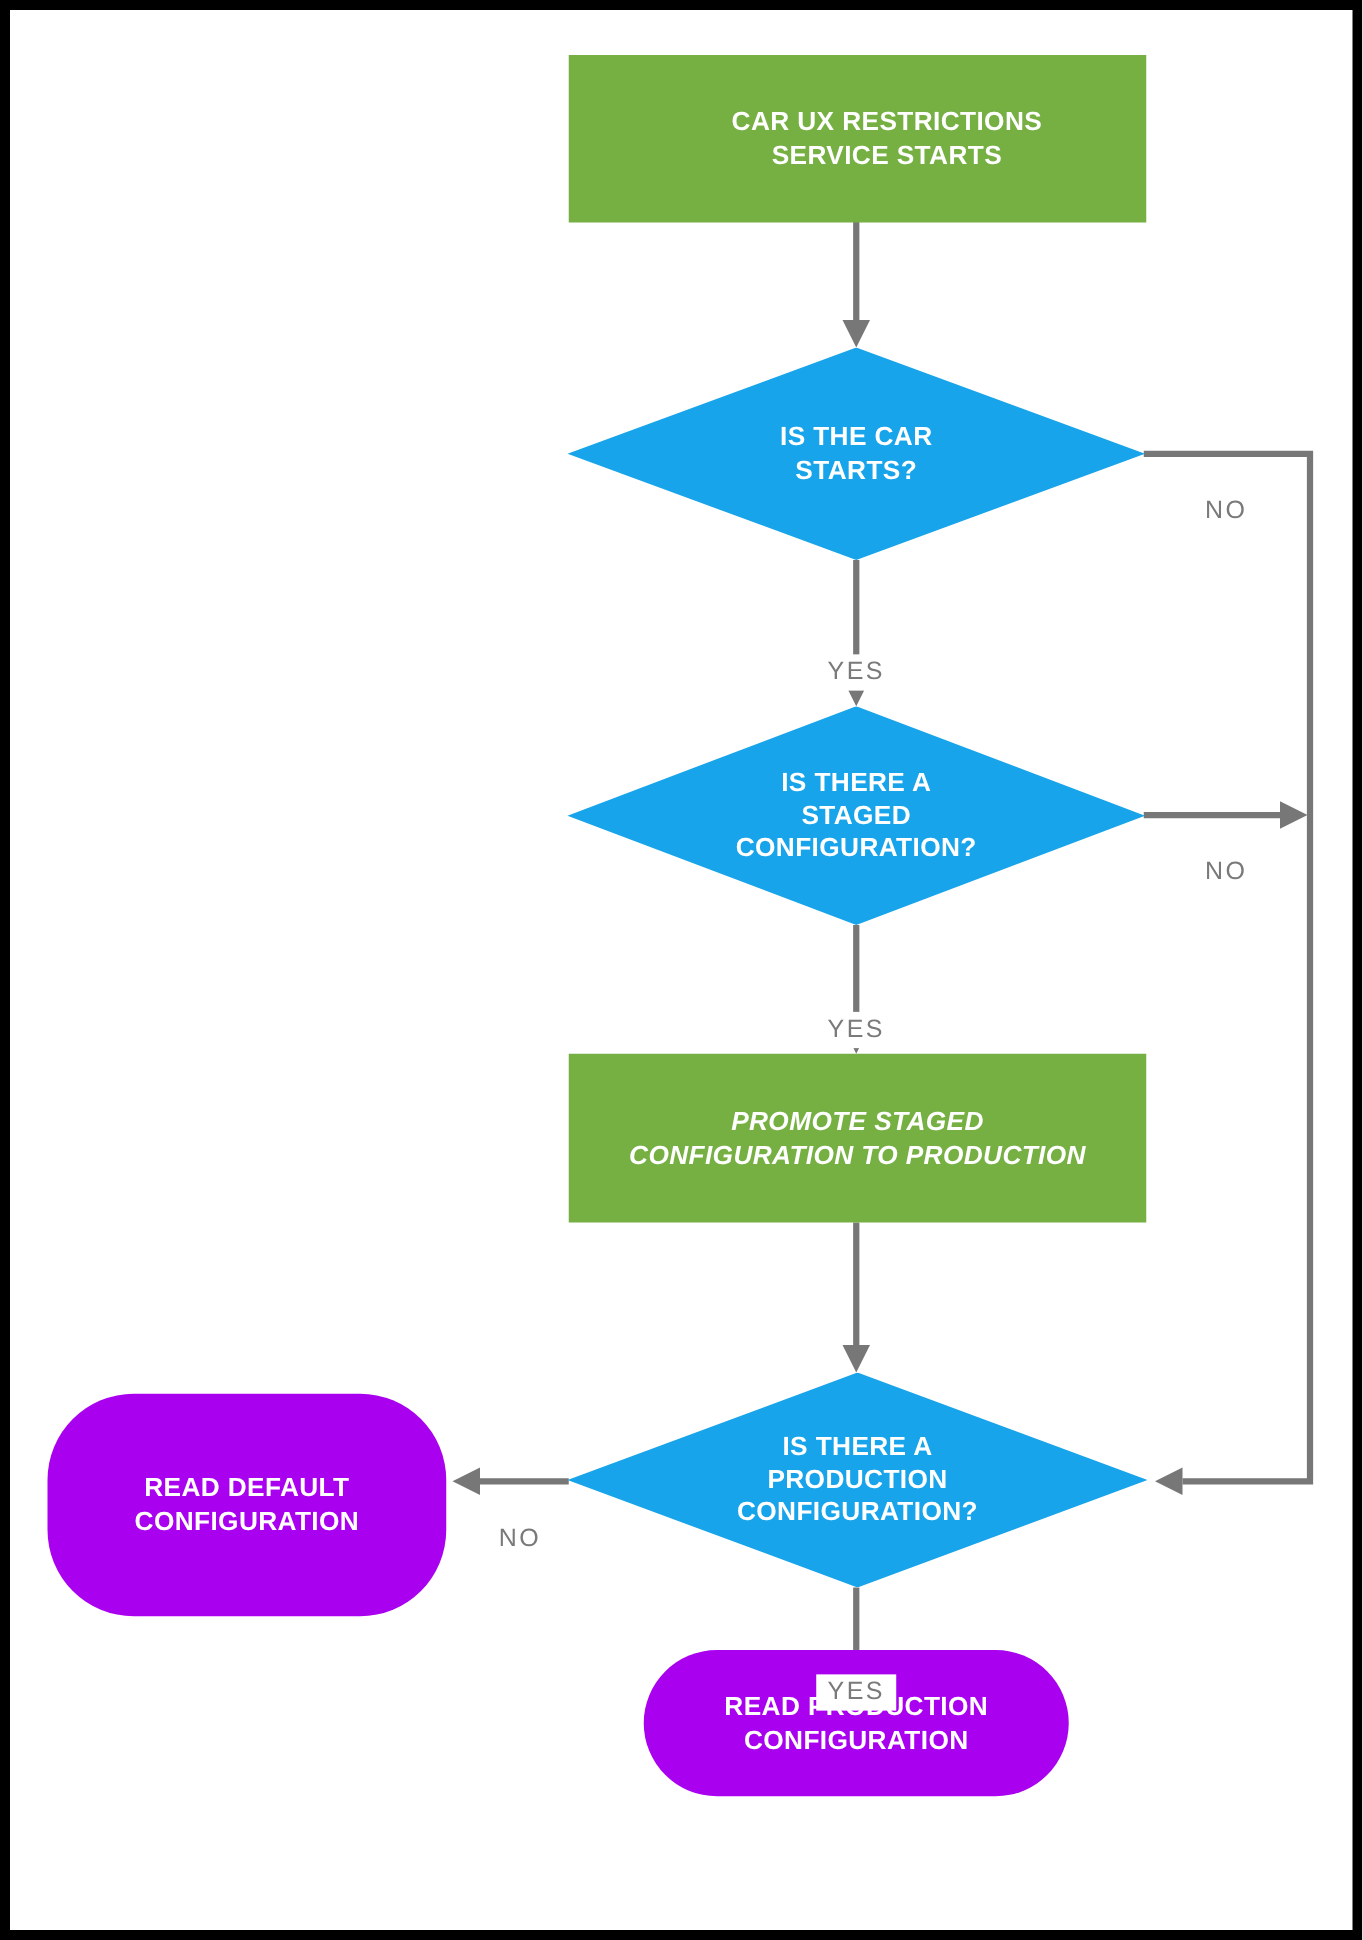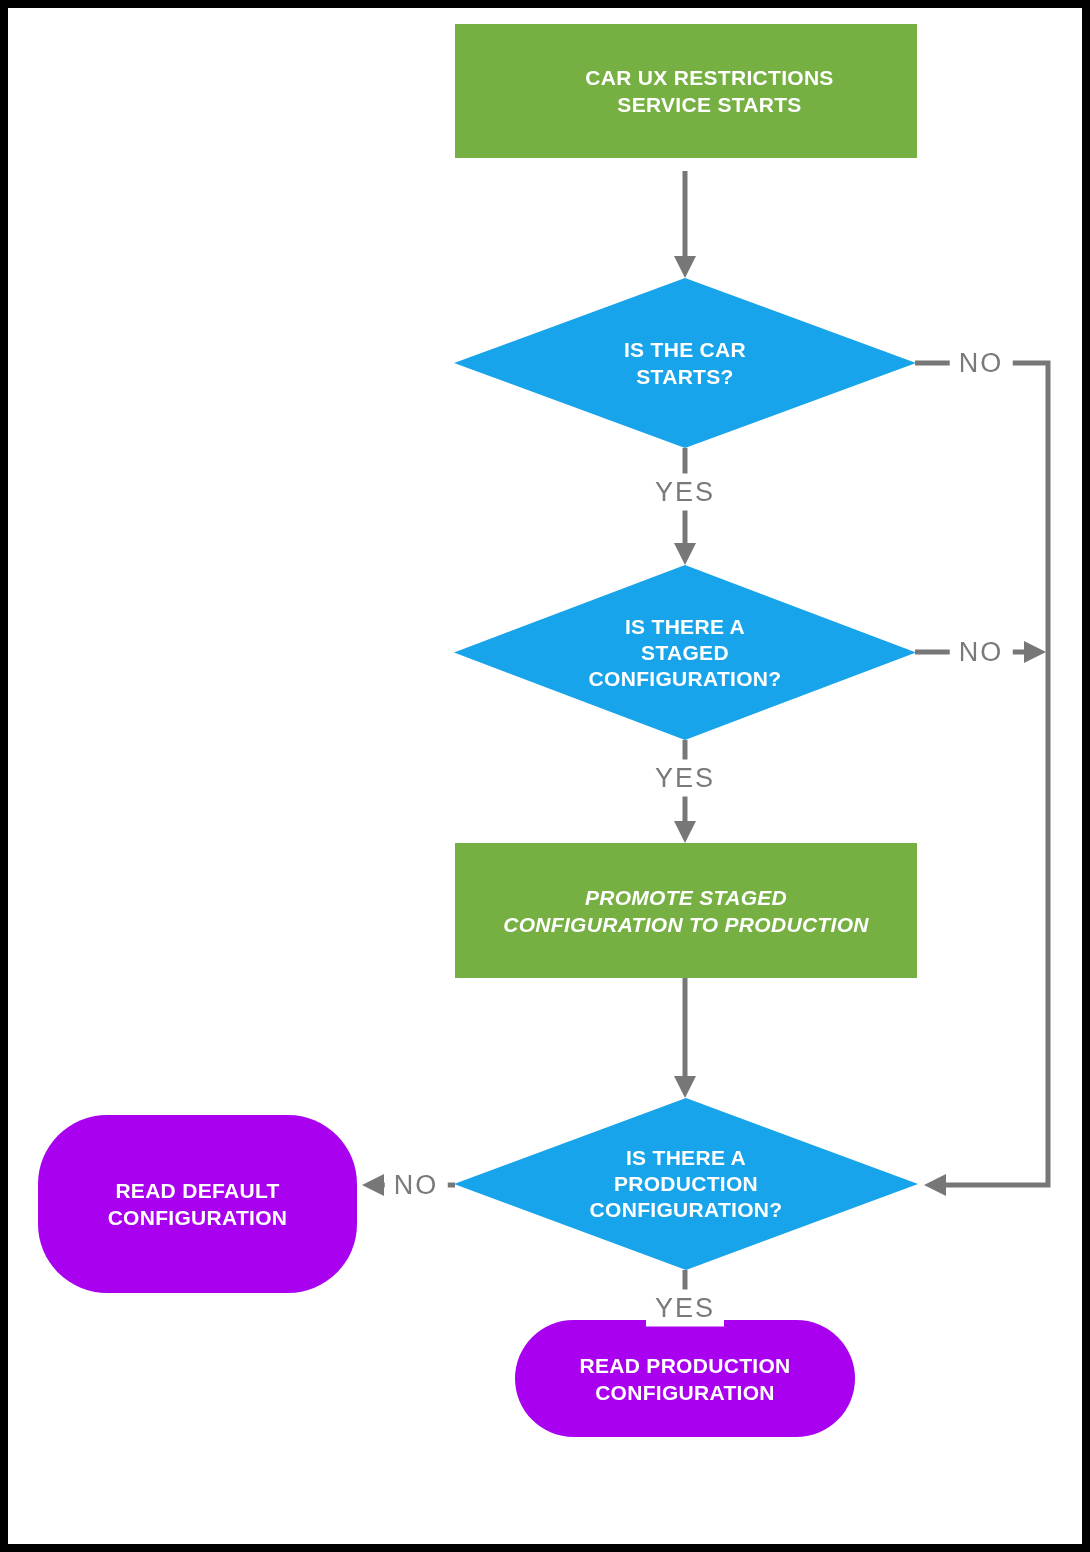--- a/index.html
+++ b/index.html
@@ -61,25 +61,26 @@
   .node.decision{
     background:var(--decision-fill);
     clip-path:polygon(50% 0%, 100% 50%, 50% 100%, 0% 50%);
   }
   .node.terminal{ background:var(--terminal-fill); }
   .edge-label{
     position:absolute;
     transform:translate(-50%,-50%);
     background:var(--canvas-bg);
     color:var(--edge-label-text);
-    font-size:27px;
+    font-size:20px;
     letter-spacing:2px;
     padding:3px 9px;
     z-index:20;
     font-weight:400;
+    margin-top:46px;
   }
 </style>
 </head>
 <body>
 
 <div class="canvas">
 
   <svg class="connectors" width="1090" height="1552" viewBox="0 0 1090 1552">
 
     <g>
@@ -116,21 +117,21 @@
       <line class="edge-line" x1="455" y1="1185" x2="384" y2="1185"></line>
       <polygon class="edge-head" points="384,1174 384,1196 362,1185"></polygon>
     </g>
 
     <g>
       <line class="edge-line" x1="685" y1="1270" x2="685" y2="1359"></line>
       <polygon class="edge-head" points="674,1358 696,1358 685,1380"></polygon>
     </g>
   </svg>
 
-  <div class="node process" style="left:455px; top:24px; width:462px; height:134px;padding-left:47px;">CAR UX RESTRICTIONS
+  <div class="node process" style="left:455px; top:44px; width:462px; height:134px;padding-left:47px;">CAR UX RESTRICTIONS
 SERVICE STARTS</div>
 
   <div class="node decision" style="left:454px; top:278px; width:462px; height:170px;">IS THE CAR
 STARTS?</div>
 
   <div class="node decision" style="left:454px; top:565px; width:462px; height:175px; line-height:26px;">IS THERE A
 STAGED
 CONFIGURATION?</div>
 
   <div class="node process" style="left:455px; top:843px; width:462px; height:135px;font-style:italic;">PROMOTE STAGED

